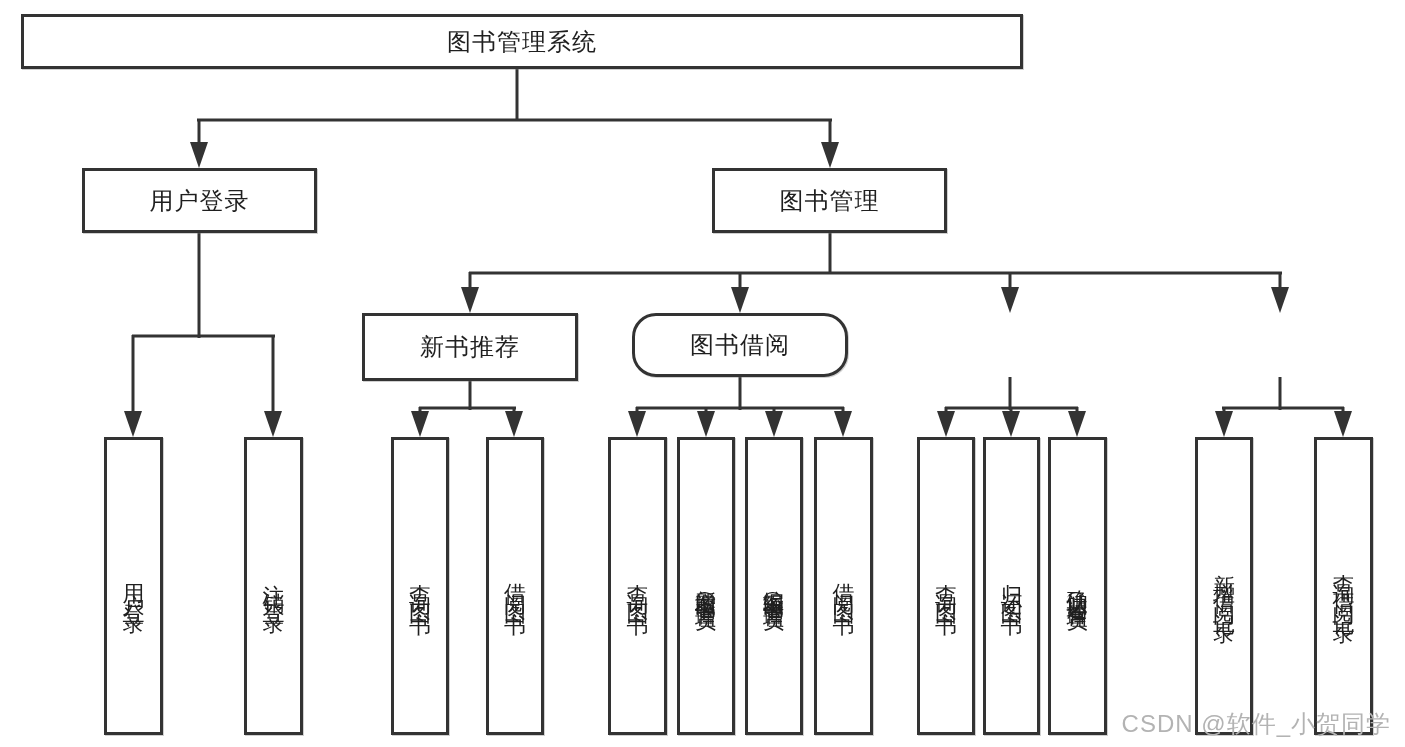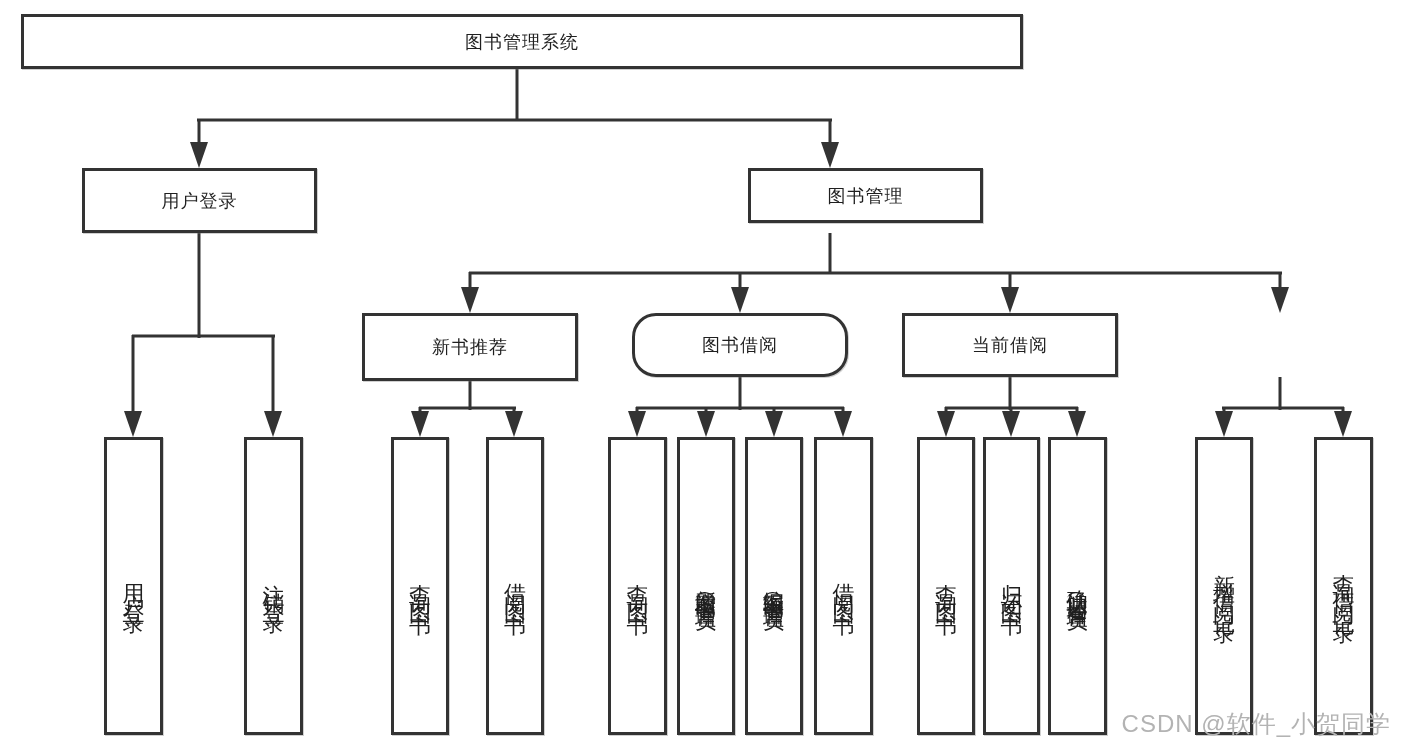--- a/index.html
+++ b/index.html
@@ -28,21 +28,21 @@
   .box {
     position: absolute;
     background: #ffffff;
     border: 3px solid var(--line);
     display: flex;
     align-items: center;
     justify-content: center;
     box-shadow: 1px 1px 0 rgba(120,120,120,0.35);
   }
   .hlabel {
-    font-size: 18px;
+    font-size: 24px;
     color: var(--text);
     letter-spacing: 1px;
     white-space: nowrap;
   }
   .vbox { top: 437px; height: 298px; }
   .vlabel {
     writing-mode: vertical-rl;
     text-orientation: mixed;
     font-size: 22px;
     line-height: 1;
@@ -169,33 +169,30 @@
       </g>
   </svg>
 
   <div class="box" style="left:21px; top:14px; width:1002px; height:55px;">
     <span class="hlabel">图书管理系统</span>
   </div>
 
   <div class="box" style="left:82px; top:168px; width:235px; height:65px;">
     <span class="hlabel">用户登录</span>
   </div>
-  <div class="box" style="left:712px; top:168px; width:235px; height:55px;margin-left:36px;">
+  <div class="box" style="left:712px; top:168px; width:235px; height:65px;">
     <span class="hlabel">图书管理</span>
   </div>
 
   <div class="box" style="left:362px; top:313px; width:216px; height:68px;">
     <span class="hlabel">新书推荐</span>
   </div>
   <div class="box" style="left:632px; top:313px; width:216px; height:64px;border-radius:24px;">
     <span class="hlabel">图书借阅</span>
   </div>
-  <div class="box" style="left:902px; top:313px; width:216px; height:64px;">
-    <span class="hlabel">当前借阅</span>
-  </div>
 
   <div class="box vbox" style="left:104px; width:59px;">
     <span class="vlabel">用户登录</span>
   </div>
   <div class="box vbox" style="left:244px; width:59px;">
     <span class="vlabel">注销登录</span>
   </div>
 
   <div class="box vbox" style="left:391px; width:58px;">
     <span class="vlabel">查询图书</span>

